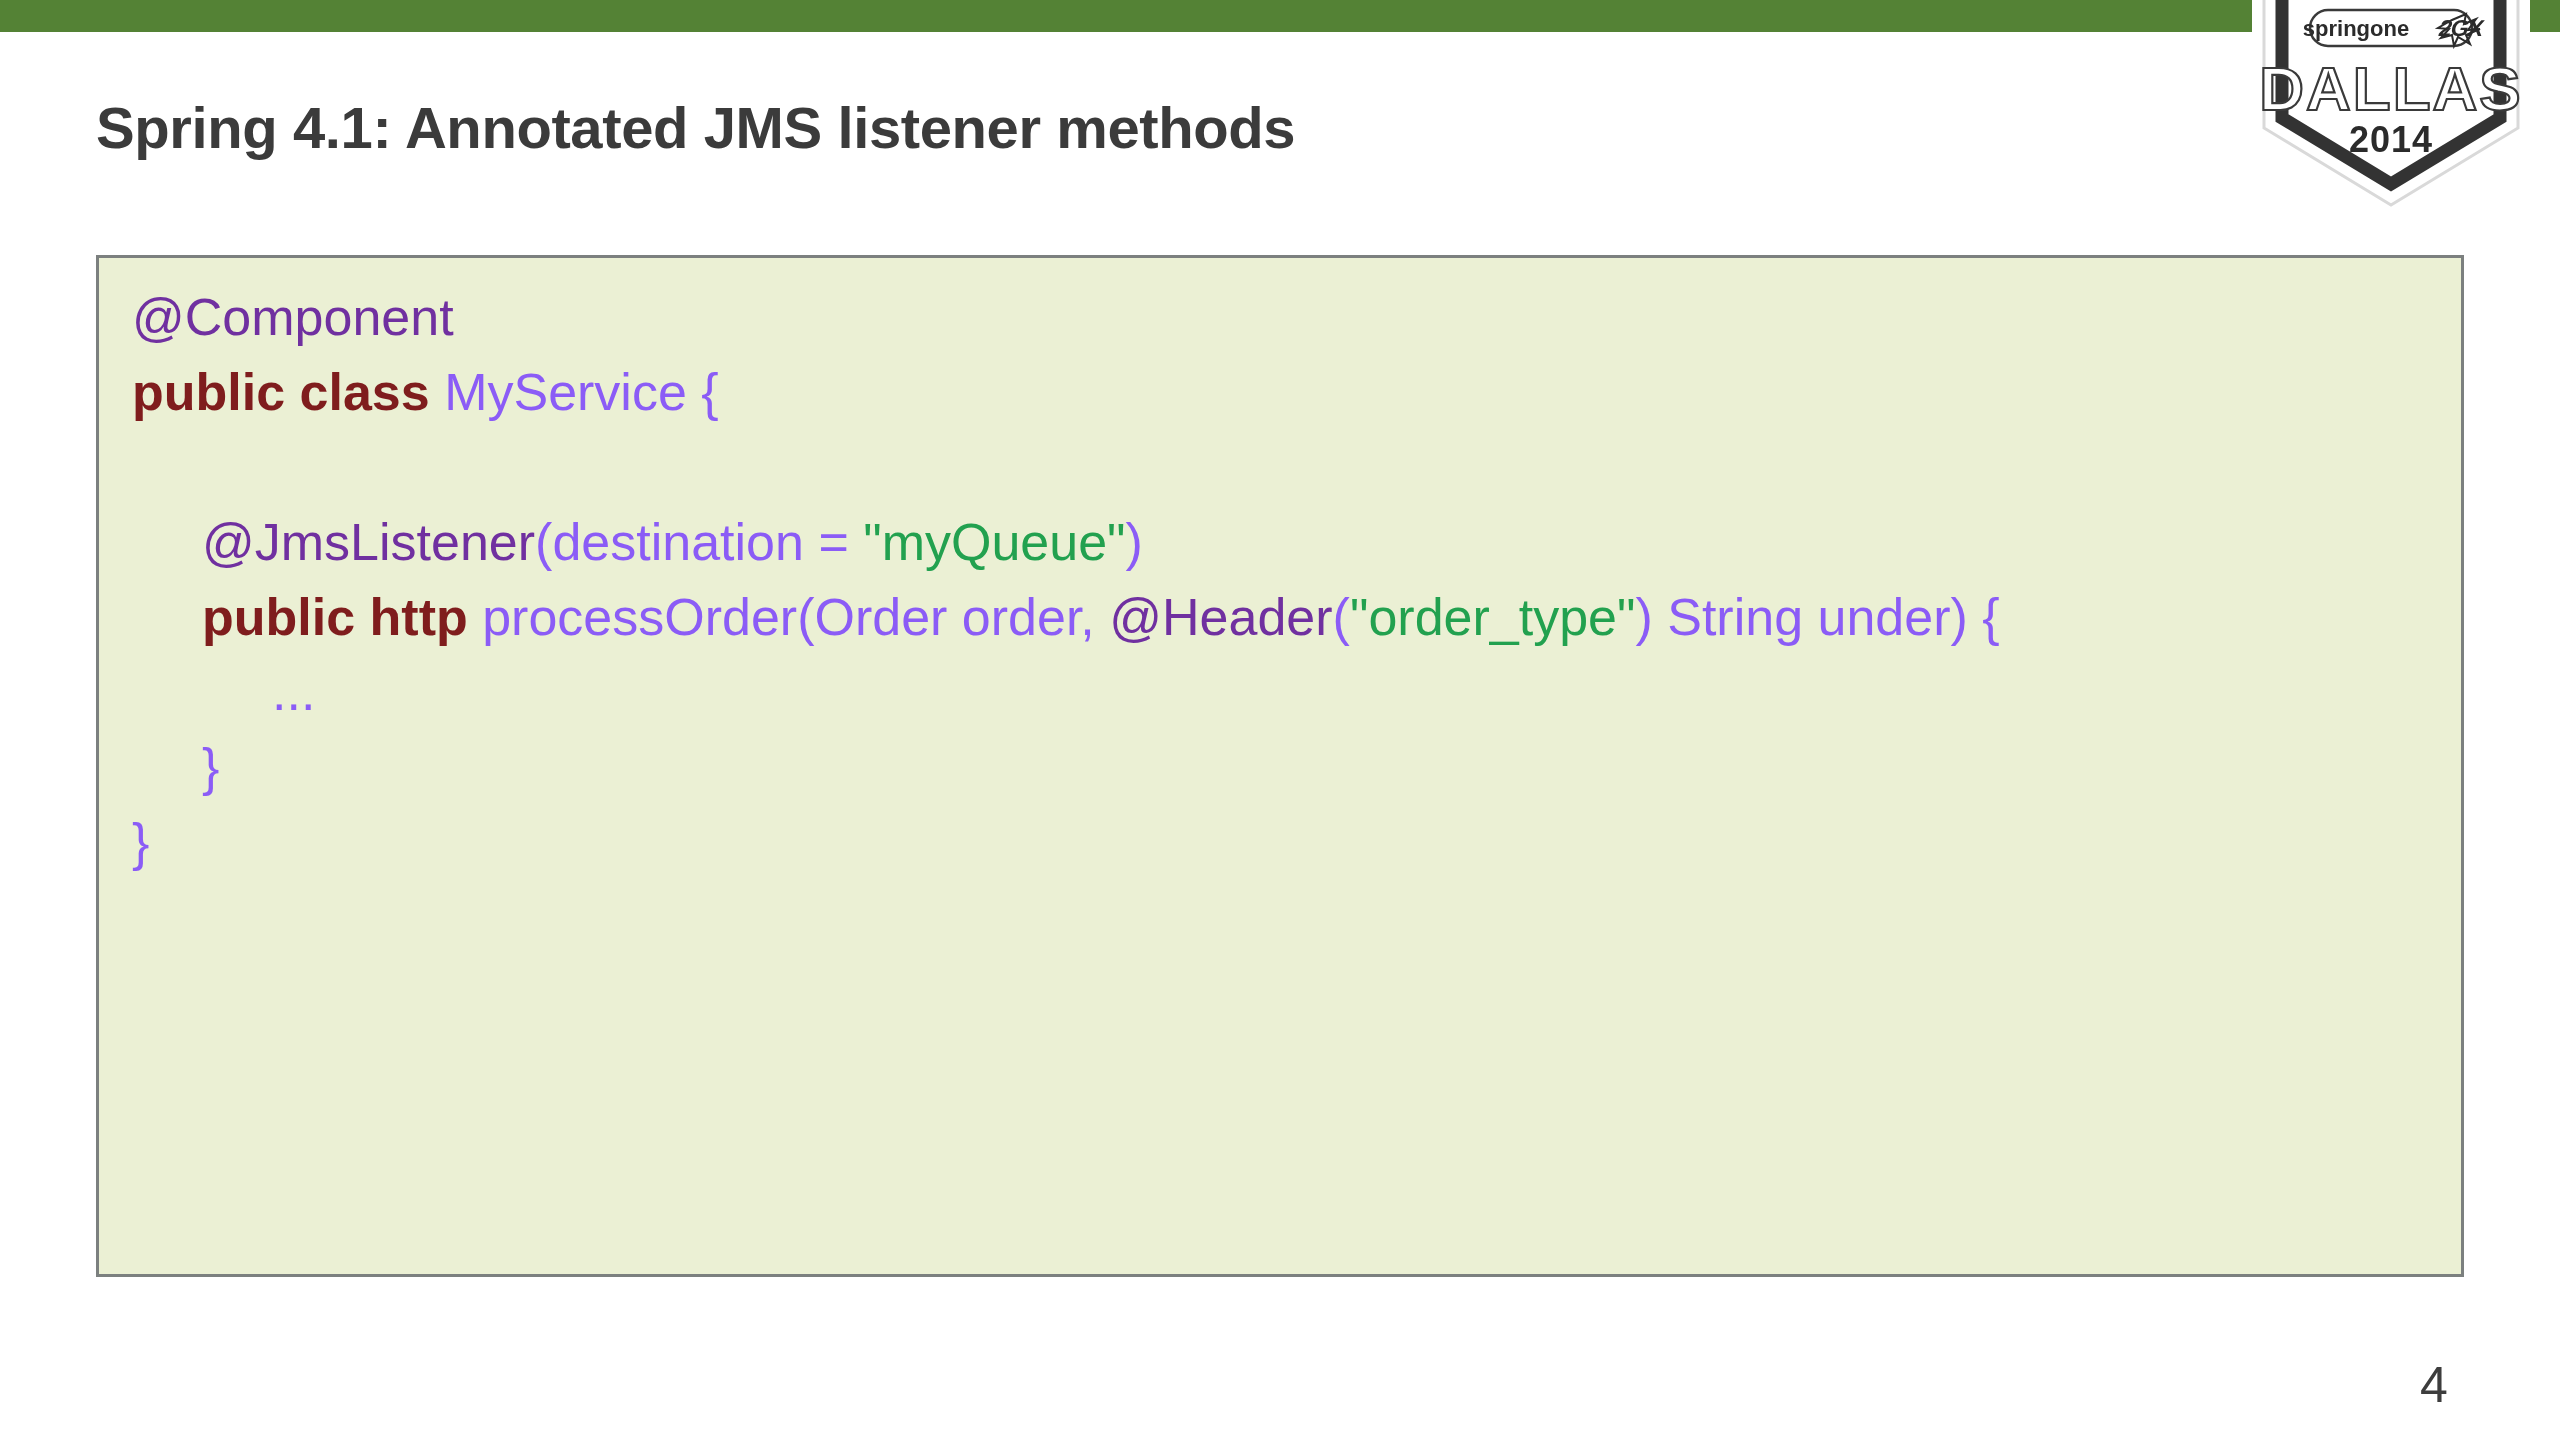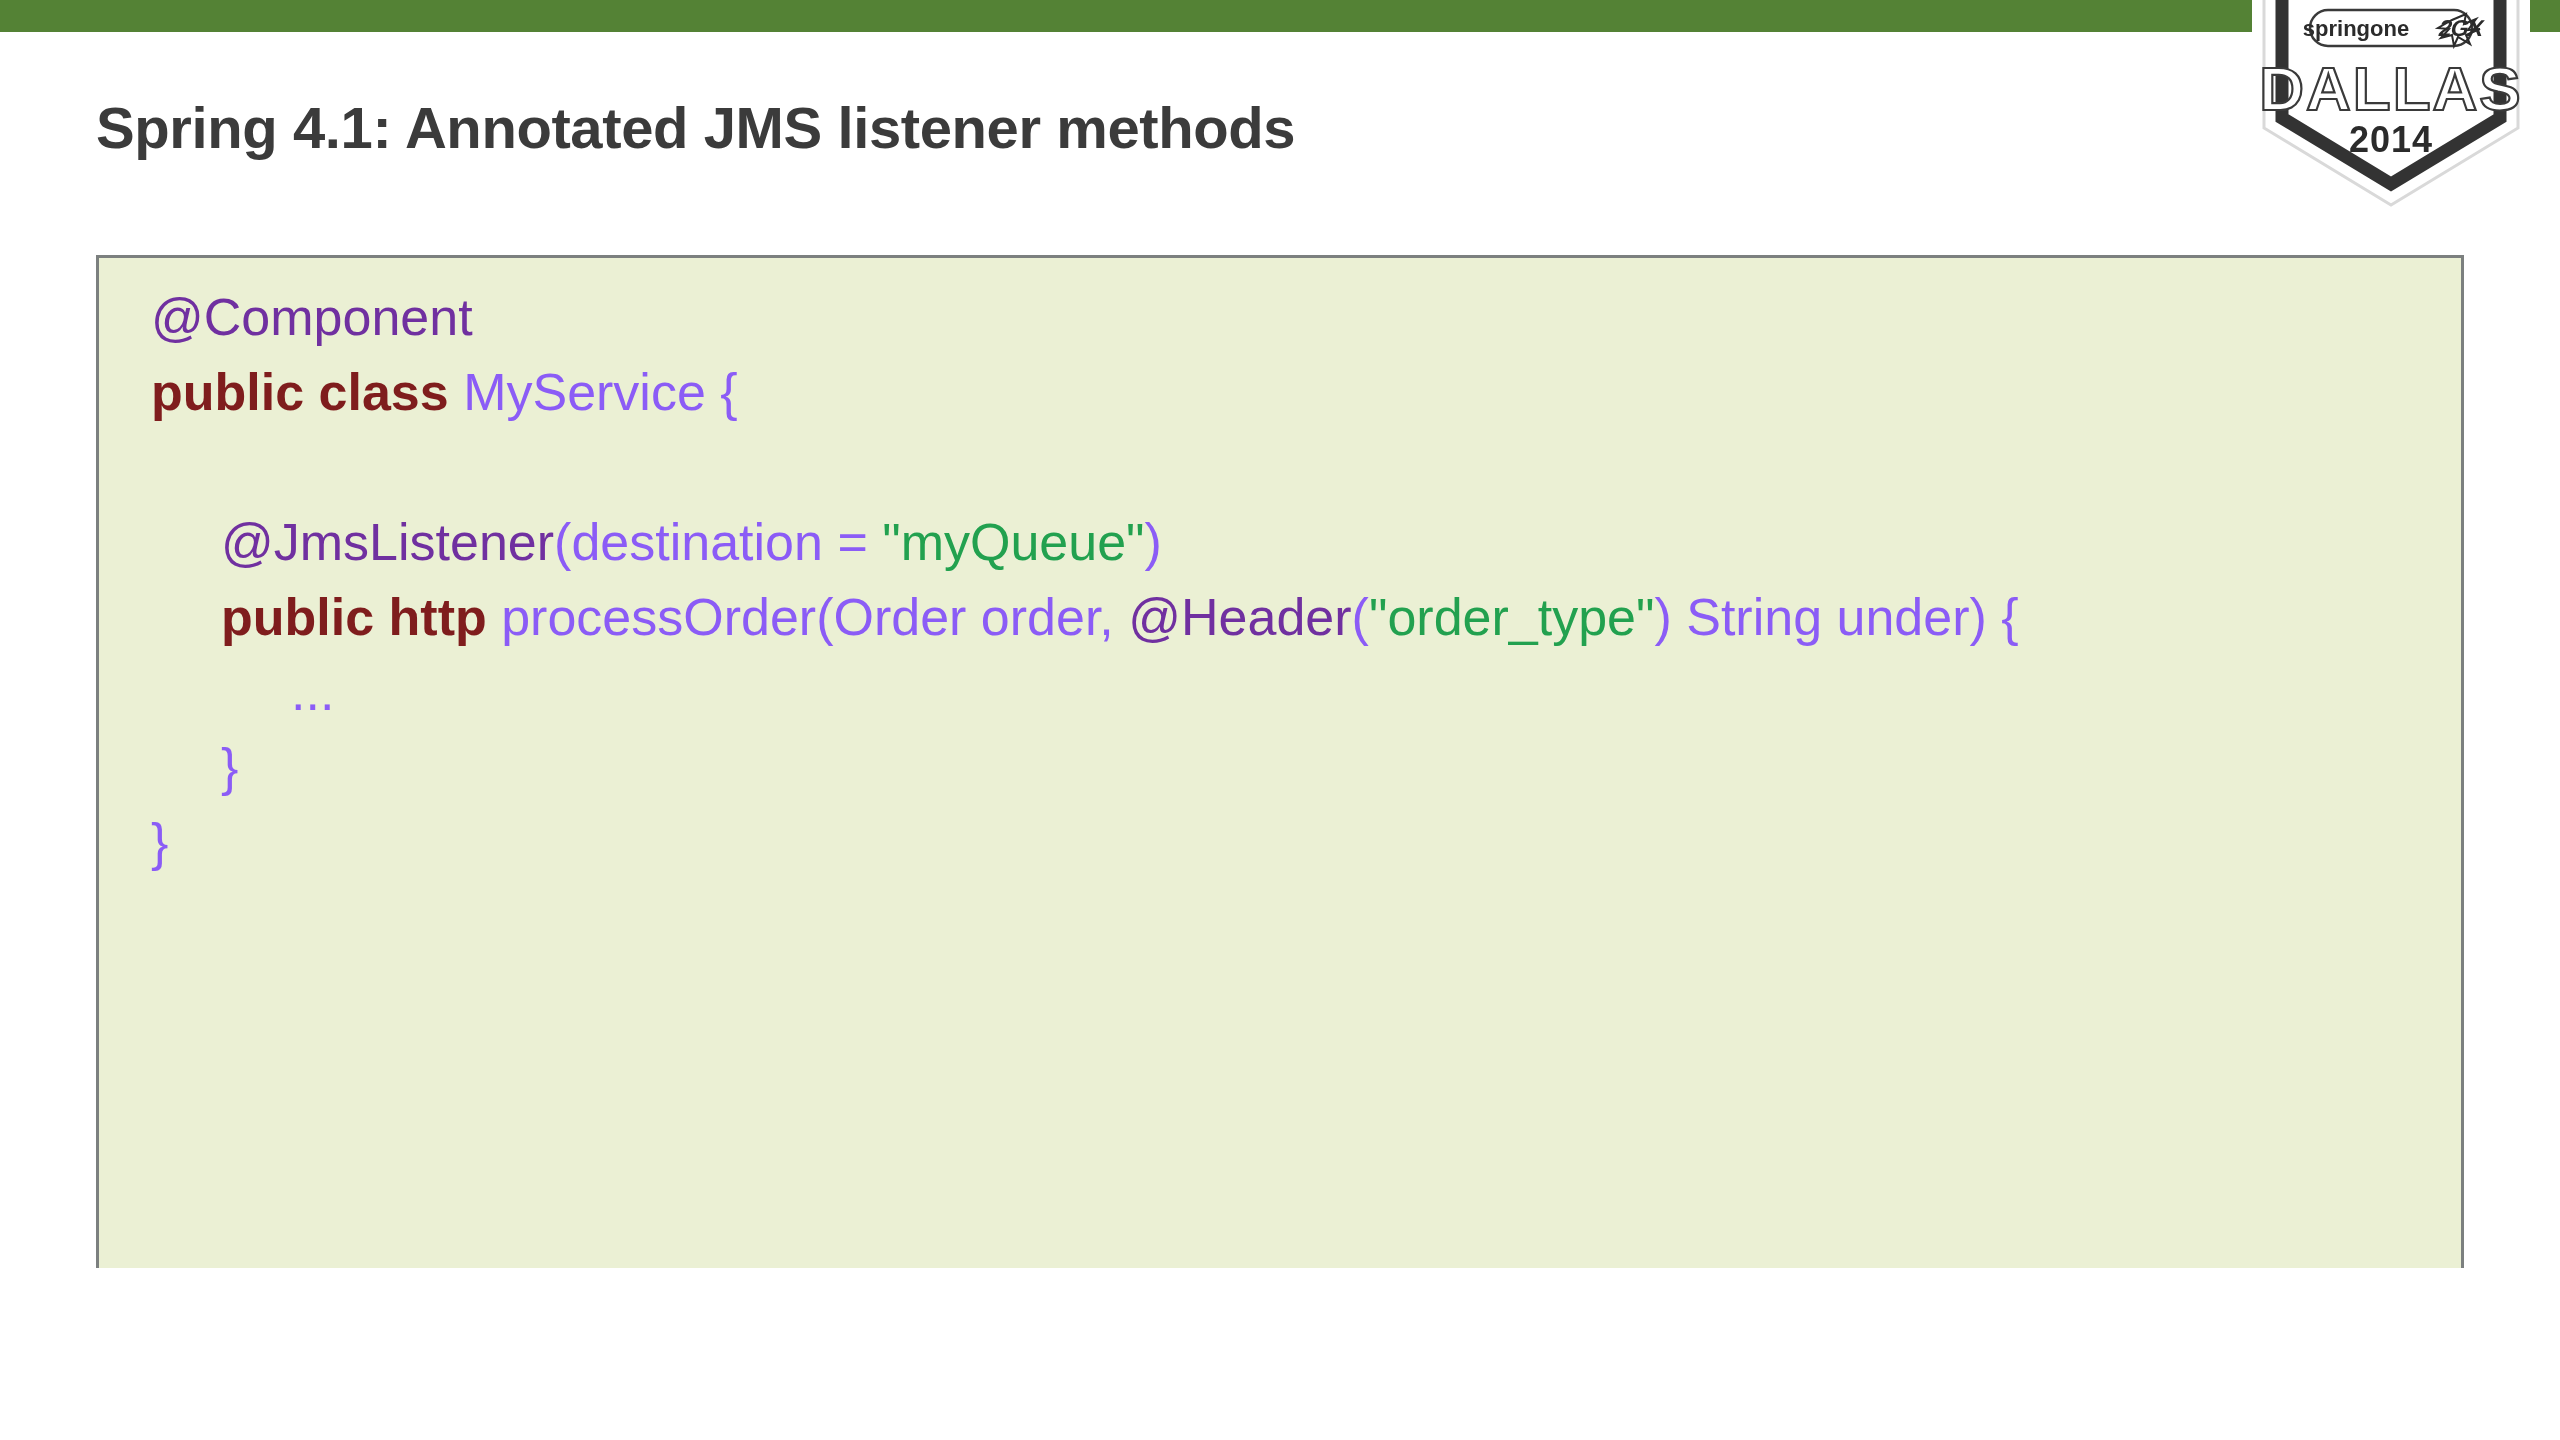--- a/index.html
+++ b/index.html
@@ -7,21 +7,21 @@
     margin: 0;
     padding: 0;
     background: #ffffff;
   }
   body {
     font-family: "Liberation Sans", sans-serif;
   }
   #slide {
     position: relative;
     width: 2560px;
-    height: 1268px;
+    height: 1440px;
     background: #ffffff;
     overflow: hidden;
     text-decoration: underline;
   }
 
   
   .top-band {
     position: absolute;
     left: 0;
     top: 0;
@@ -69,21 +69,20 @@
     height: 1022px;
     background: #ebf0d4;
     border: 3px solid #7c807f;
     box-sizing: border-box;
   }
   .code-body {
     position: absolute;
     left: 33px;
     top: 22px;
     right: 10px;
-    margin-left: 19px;
   }
   .code-line {
     font-family: "Liberation Sans", sans-serif;
     font-size: 52px;
     line-height: 75px;
     color: #333333;
     white-space: pre;
     height: 75px;
   }
   .code-line.blank {

